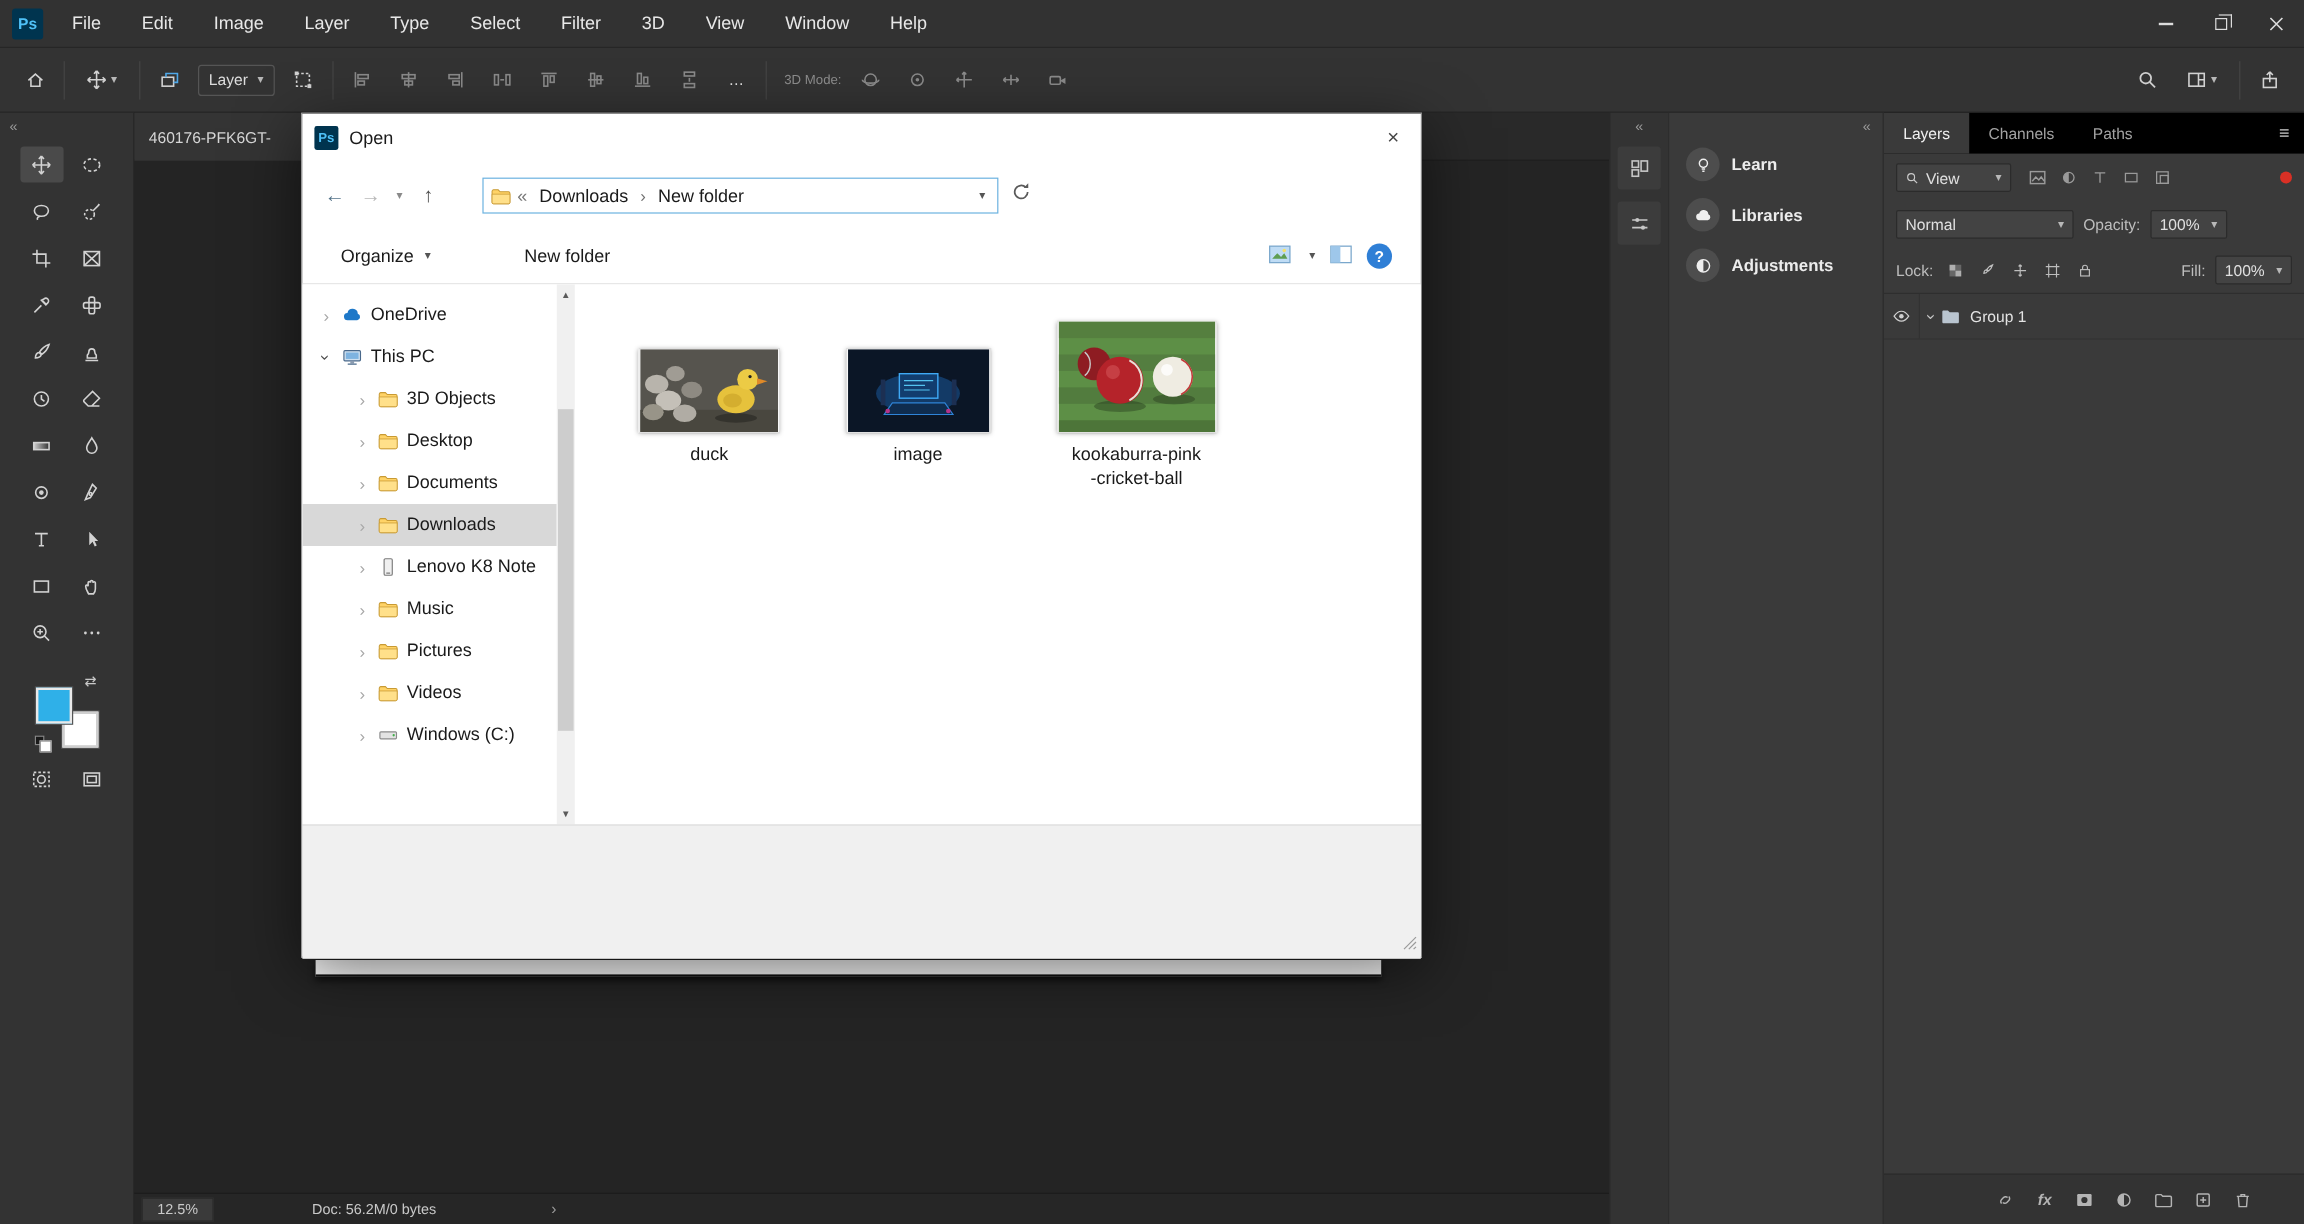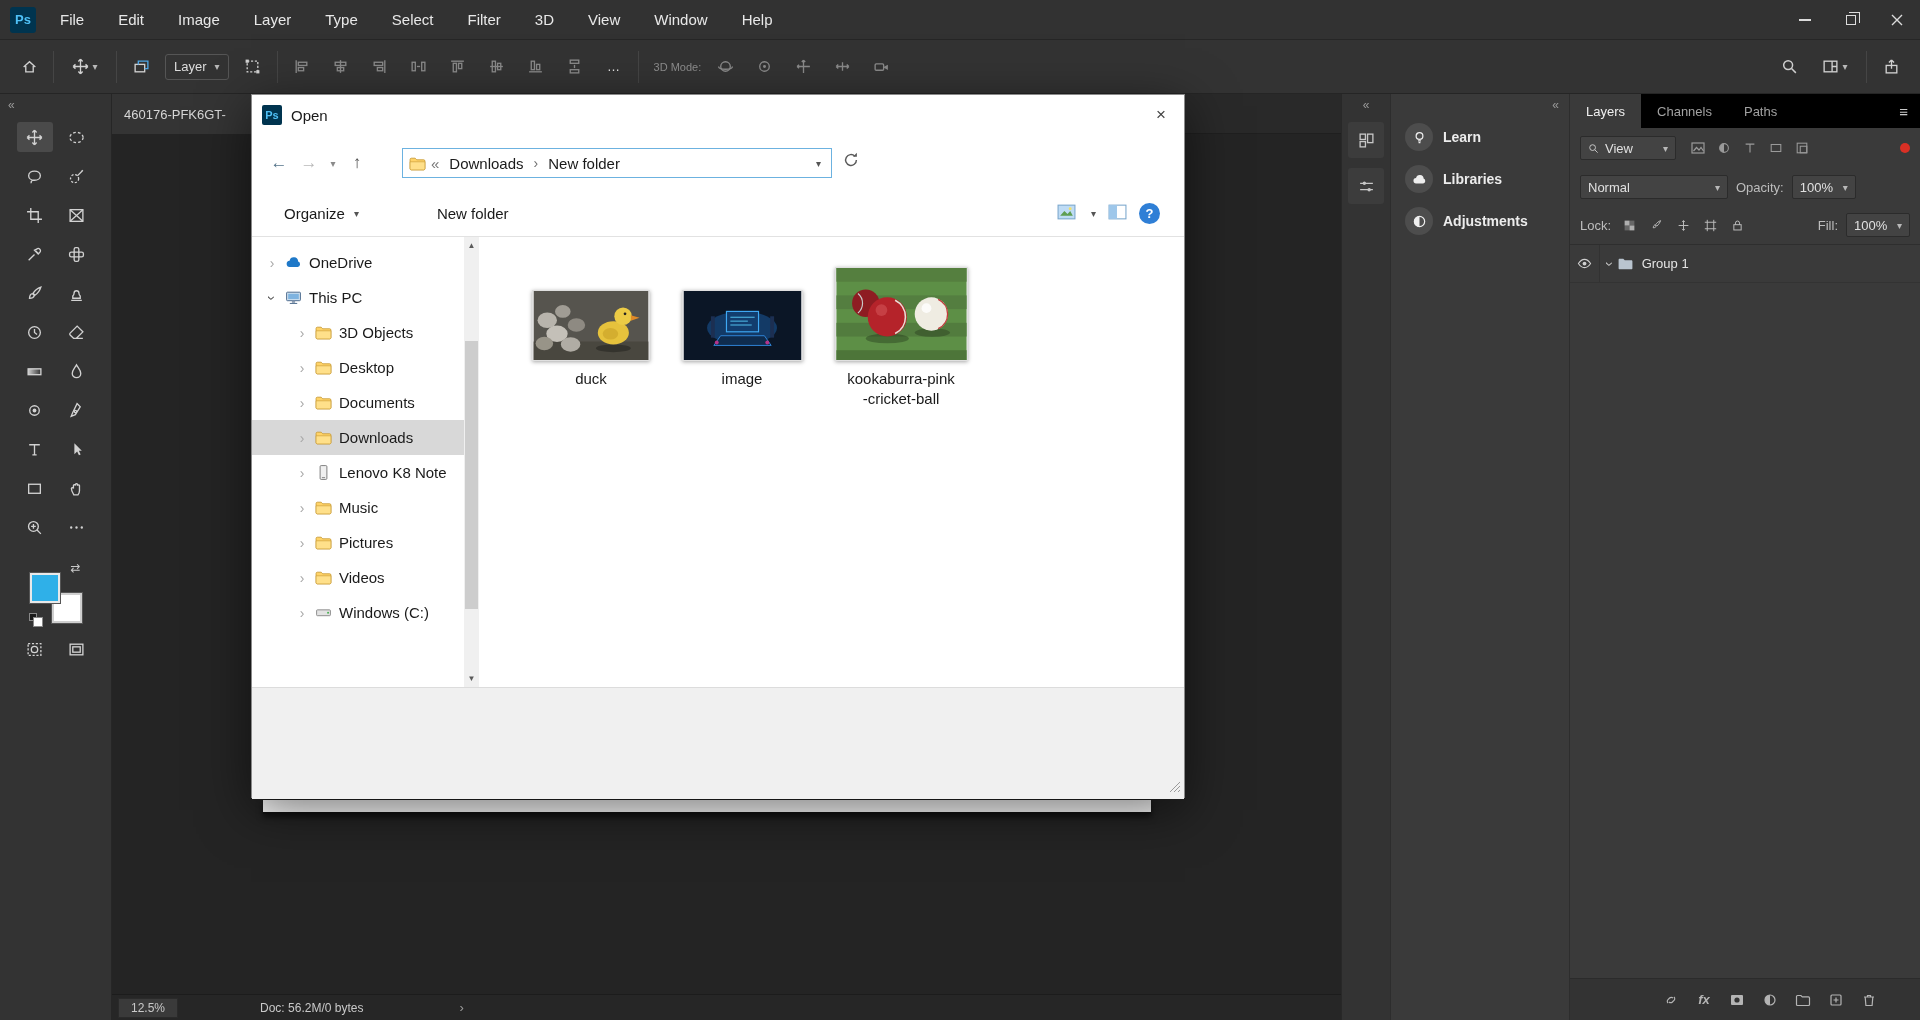--- a/index.html
+++ b/index.html
@@ -126,21 +126,21 @@
 .trow.child{padding-left:44px;}
 .trow.selected{background:#d8d8d8;}
 .tchev{width:12px;color:#a8a8a8;font-size:14px;text-align:center;}
 .tchev.open{transform:rotate(90deg);color:#4a4a4a;}
 .ticon{width:17px;height:17px;flex:none;}
 .tlabel{white-space:nowrap;}
 .tree-sb{position:absolute;left:212px;top:0;width:15px;height:100%;background:#f0f0f0;}
 .sb-arrow{height:17px;display:flex;align-items:center;justify-content:center;font-size:8px;color:#5a5a5a;}
 .sb-down{position:absolute;bottom:0;width:100%;}
 .sb-thumb{position:absolute;left:1px;top:104px;width:13px;height:268px;background:#cdcdcd;}
-.files{position:absolute;left:227px;top:0;right:0;height:100%;display:flex;align-items:flex-start;padding-left:52px;padding-top:4px;gap:29px;}
+.files{position:absolute;left:227px;top:0;right:0;height:100%;display:flex;align-items:flex-start;padding-left:52px;padding-top:4px;gap:52px;}
 .ftile{display:flex;flex-direction:column;align-items:center;}
 .thumbzone{height:120px;display:flex;align-items:flex-end;}
 .fthumb{box-shadow:0 1px 4px rgba(0,0,0,.35);border:1px solid rgba(0,0,0,.12);display:block;}
 .fname{margin-top:8px;text-align:center;font-size:15px;line-height:20px;white-space:pre-line;}
 .dlg-bottom{position:absolute;left:0;top:592px;width:100%;height:112px;background:#f0f0f0;border-top:1px solid #dcdcdc;}
 .grip{position:absolute;right:3px;bottom:3px;}
 </style>
 </head>
 <body>
 

